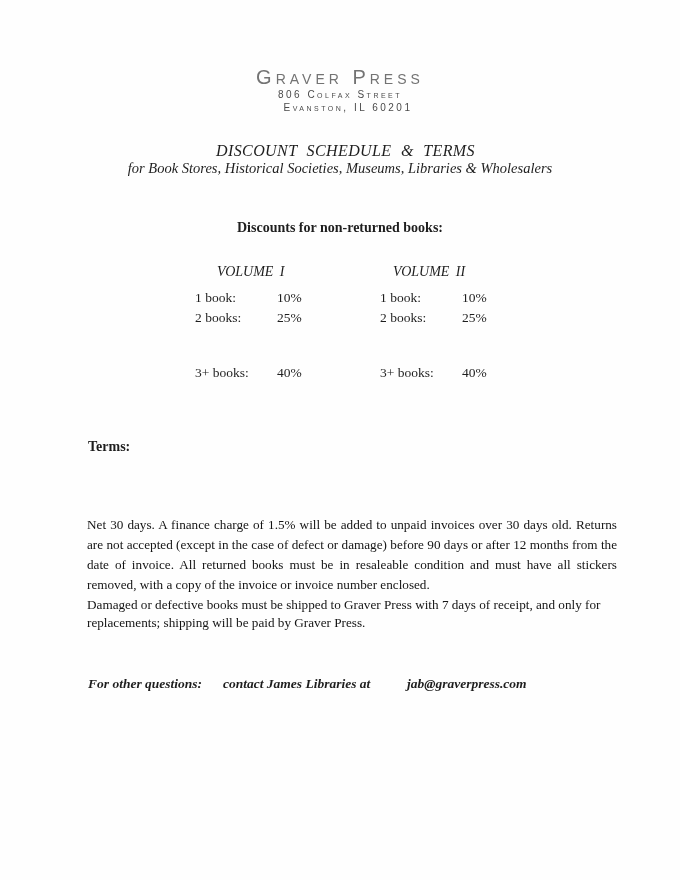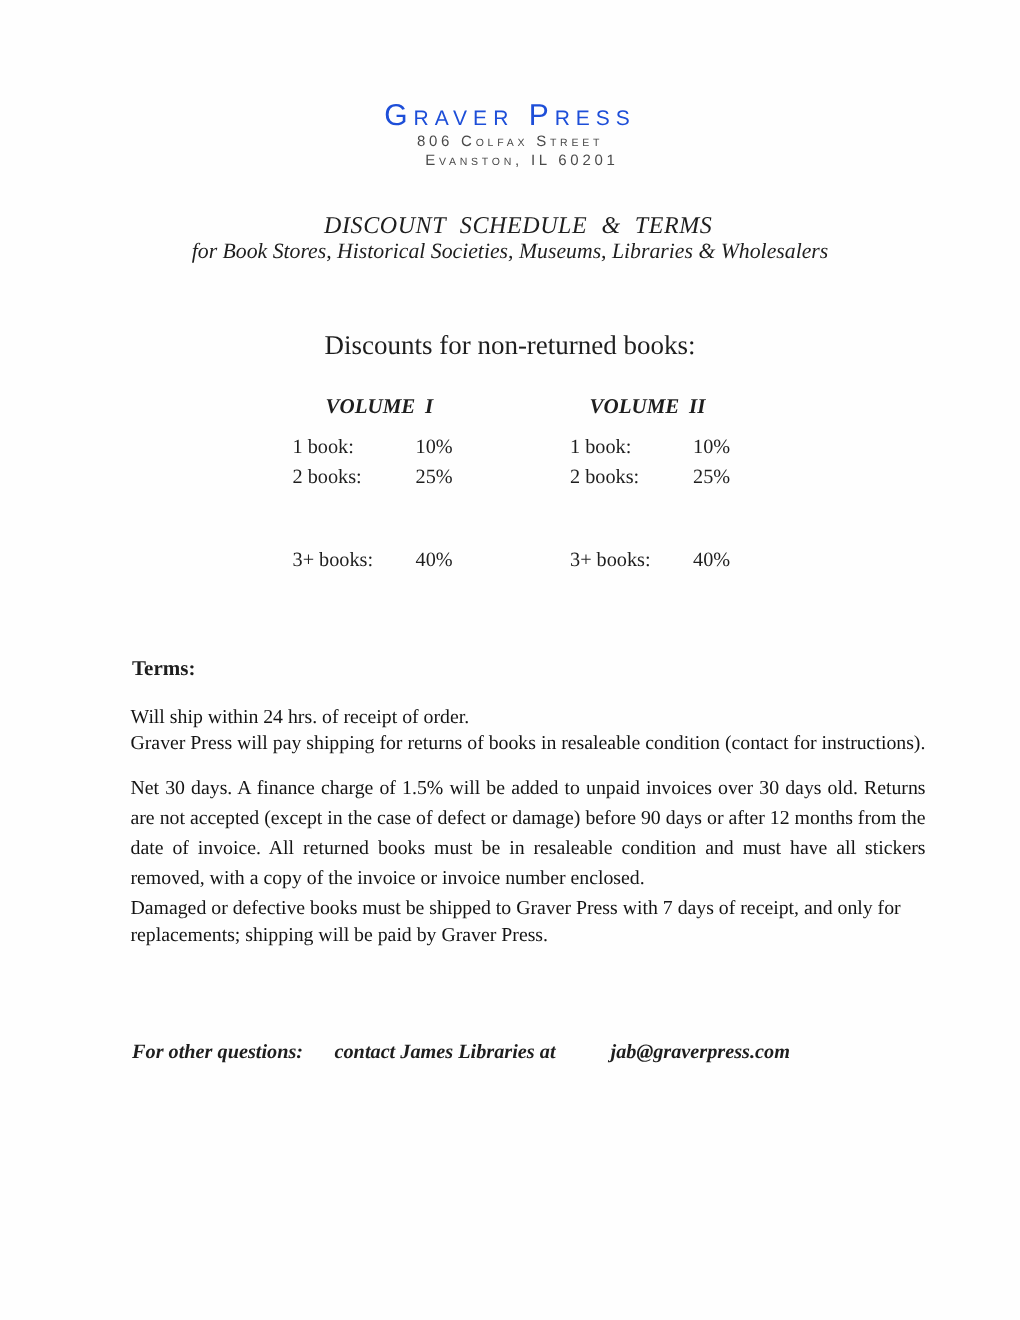--- a/index.html
+++ b/index.html
@@ -14,21 +14,21 @@
   .abs{position:absolute;}
   .centered{left:0;right:0;text-align:center;}
 
   
   .lh-name{
     top:66px;
     font-family:"Liberation Sans", sans-serif;
     font-variant:small-caps;
     font-size:20px;
     letter-spacing:4px;
-    color:#1d4ed8;
+    color:#737373;
   }
   .lh-addr{
     font-family:"Liberation Sans", sans-serif;
     font-variant:small-caps;
     font-size:10px;
     letter-spacing:2.5px;
     color:#4a4a4a;
   }
   .lh-addr1{top:89px;}
   .lh-addr2{top:102px;margin-left:16px;}
@@ -39,42 +39,42 @@
     font-style:italic;
     font-size:16px;
     word-spacing:5px;
     letter-spacing:0.4px;
     padding-left:11px;
   }
   .doc-sub{top:160px;font-style:italic;font-size:14.5px;}
   .doc-eff{top:176px;font-style:italic;font-size:14.5px;}
 
   
-  .disc-heading{top:220px;font-weight:normal;font-size:18px;}
+  .disc-heading{top:220px;font-weight:bold;font-size:14px;}
   .vol-table{left:195px;top:264px;width:310px;height:100px;font-size:13.5px;}
-  .vol-header{font-weight:bold;font-style:italic;font-size:14px;top:0;word-spacing:3px;}
+  .vol-header{font-weight:normal;font-style:italic;font-size:14px;top:0;word-spacing:3px;}
   .vh1{left:22px;}
   .vh2{left:198px;}
   .cell{position:absolute;white-space:nowrap;}
   .r1{top:26px;} .r2{top:46px;} .r3{top:65px;margin-top:36px;}
   .c1l{left:0;} .c1v{left:82px;} .c2l{left:185px;} .c2v{left:267px;}
 
   
   .ship-row{left:88px;top:410px;white-space:nowrap;font-size:13.5px;}
   .ship-label{font-weight:bold;font-size:14px;display:inline-block;width:102px;}
   .terms-heading{left:88px;top:439px;font-weight:bold;font-size:14px;}
 
   .para{font-size:13.2px;color:#141414;}
   .para1{left:87px;top:469px;line-height:17px;white-space:nowrap;}
   .para2{left:87px;top:515px;width:530px;line-height:20px;text-align:justify;}
   .para3{left:87px;top:596px;width:530px;line-height:17.5px;}
 
   
   .contact{left:88px;top:676px;width:520px;height:20px;
-    font-weight:bold;font-style:italic;font-size:13.5px;white-space:nowrap;margin-top:17px;}
+    font-weight:bold;font-style:italic;font-size:13.5px;white-space:nowrap;}
   .seg{position:absolute;top:0;}
   .seg1{left:0;} .seg2{left:135px;} .seg3{left:319px;}
 </style>
 </head>
 <body>
 
 <div class="page">
 
   <div class="abs centered lh-name">Graver Press</div>
   <div class="abs centered lh-addr lh-addr1">806 Colfax Street</div>
@@ -100,24 +100,20 @@
     <div class="cell r1 c2v">10%</div>
     <div class="cell r2 c2l">2 books:</div>
     <div class="cell r2 c2v">25%</div>
     <div class="cell r3 c2l">3+ books:</div>
     <div class="cell r3 c2v">40%</div>
   </div>
 
 
   <div class="abs terms-heading">Terms:</div>
 
-  <div class="abs para para1">
-    <div>Will ship within 24 hrs. of receipt of order.</div>
-    <div>Graver Press will pay shipping for returns of books in resaleable condition (contact for instructions).</div>
-  </div>
 
   <div class="abs para para2">Net 30 days. A finance charge of 1.5% will be added to unpaid invoices over 30 days old. Returns are not accepted (except in the case of defect or damage) before 90 days or after 12 months from the date of invoice. All returned books must be in resaleable condition and must have all stickers removed, with a copy of the invoice or invoice number enclosed.</div>
 
   <div class="abs para para3">Damaged or defective books must be shipped to Graver Press with 7 days of receipt, and only for replacements; shipping will be paid by Graver Press.</div>
 
   <div class="abs contact">
     <span class="seg seg1">For other questions:</span>
     <span class="seg seg2">contact James Libraries at</span>
     <span class="seg seg3">jab@graverpress.com</span>
   </div>

